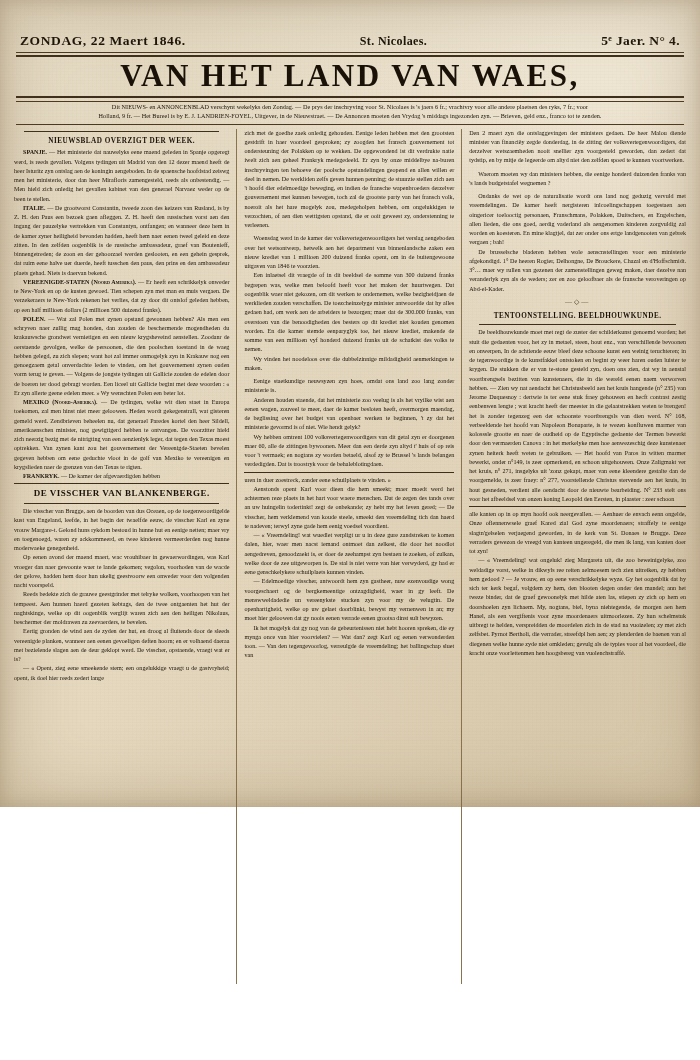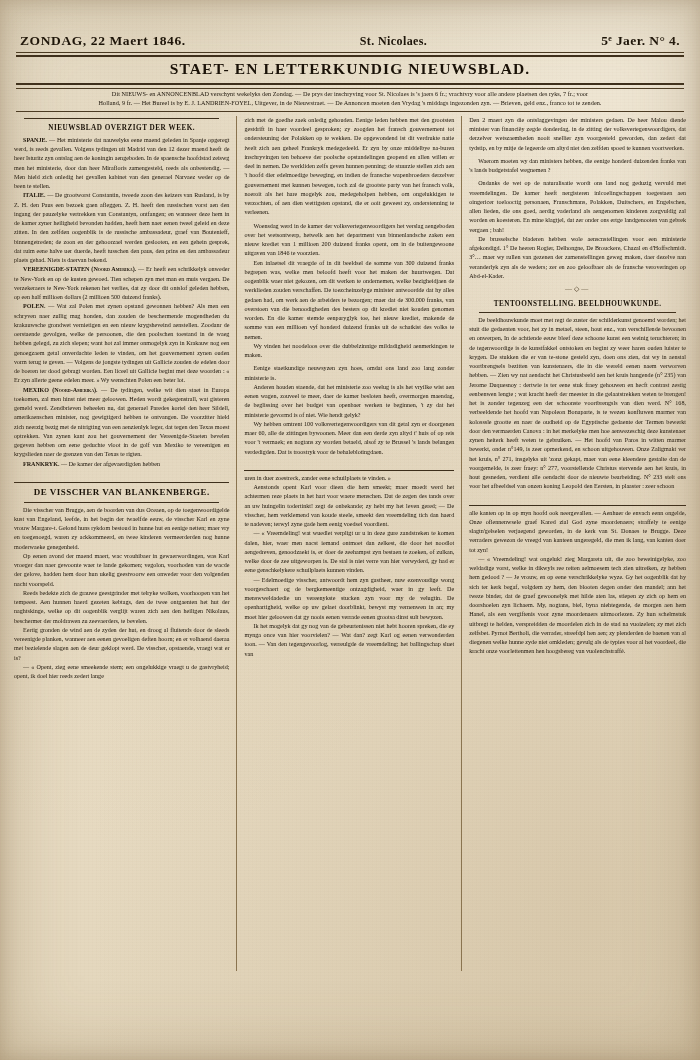--- a/index.html
+++ b/index.html
@@ -10,21 +10,21 @@
   body {
     width: 700px;
     height: 1060px;
     overflow: hidden;
     font-family: "Liberation Serif", serif;
     color: #1a1208;
   }
   #page {
     position: relative;
     width: 700px;
-    height: 1060px;
+    height: 807px;
     background:
       radial-gradient(ellipse at 20% 10%, rgba(190,170,130,0.22), rgba(190,170,130,0) 55%),
       radial-gradient(ellipse at 85% 85%, rgba(175,150,110,0.25), rgba(175,150,110,0) 60%),
       linear-gradient(180deg, #efe7d5 0%, #eadfca 35%, #e8dcc4 65%, #e3d6bc 100%);
     box-sizing: border-box;
     padding: 10px 14px 8px 14px;
   }
   
   #grain {
     position: absolute;
@@ -155,21 +155,21 @@
   p.par {
     margin: 0 0 0 0;
     text-indent: 9px;
   }
   p.par.noind { text-indent: 0; }
   .lead { font-variant: small-caps; font-weight: bold; }
   .blank-sep { height: 4px; }
 
   
   .feuilleton {
-    margin-top: 13px;
+    margin-top: 2px;
     border-top: 1.6px solid #3d2f1c;
     padding-top: 3px;
   }
   .feuilleton .sec-head { font-size: 9px; }
 </style>
 </head>
 <body>
 
 <div id="page">
 
@@ -177,21 +177,21 @@
 
     <div class="topline">
       <span class="tl-left">ZONDAG, 22 Maert 1846.</span>
       <span class="tl-mid">St. Nicolaes.</span>
       <span class="tl-right">5ᵉ Jaer. N° 4.</span>
     </div>
 
     <div class="rule-thin"></div>
     <div class="rule-thick"></div>
 
-    <div class="title-tag">STAET- EN LETTERKUNDIG NIEUWSBLAD.</div>
+    <div class="title-sub">VAN HET LAND VAN WAES,</div>
 
     <div class="rule-thick"></div>
     <div class="rule-thin"></div>
 
     <div class="fineprint">
       <span class="fp-line">Dit NIEUWS- en ANNONCENBLAD verschynt wekelyks den Zondag. — De prys der inschryving voor St. Nicolaes is 's jaers 6 fr.; vrachtvry voor alle andere plaetsen des ryks, 7 fr.; voor</span>
       <span class="fp-line">Holland, 9 fr. — Het Bureel is by E. J. LANDRIEN-FOYEL, Uitgever, in de Nieuwstraet. — De Annoncen moeten den Vrydag 's middags ingezonden zyn. — Brieven, geld enz., franco tot te zenden.</span>
     </div>
 
     <div class="rule-thin"></div>

